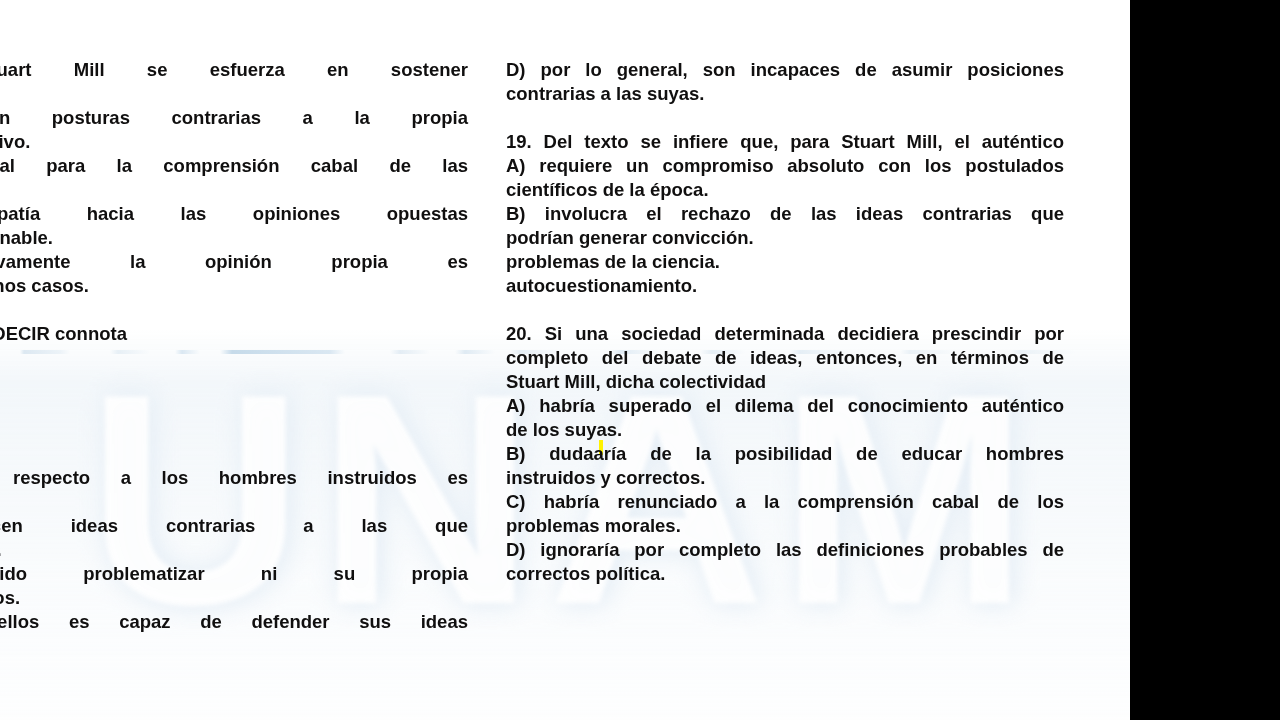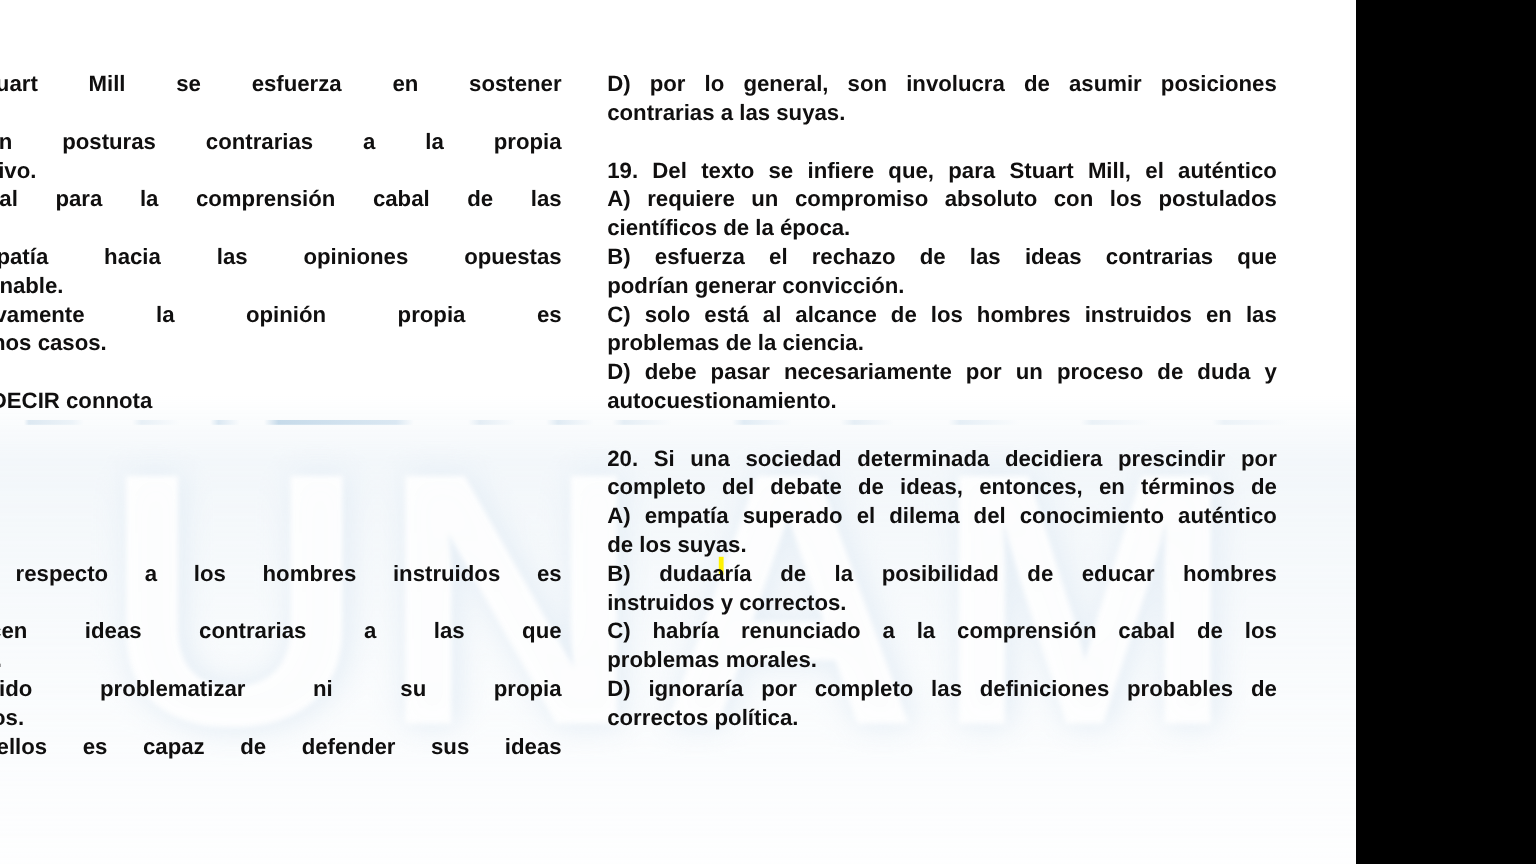--- a/index.html
+++ b/index.html
@@ -202,36 +202,35 @@
         <div class="para nojst">firmar que</div>
         <div class="para jst">nos desconocen ideas contrarias a las que</div>
         <div class="para nojst">en cotidianamente.</div>
         <div class="para jst">han conseguido problematizar ni su propia</div>
         <div class="para nojst">n ni sus argumentos.</div>
         <div class="para jst">orcentaje de ellos es capaz de defender sus ideas</div>
         <div class="para nojst">los demás.</div>
       </div>
 
     <div class="column" id="col-right" style="color: rgb(16, 15, 15);">
-        <div class="para jst">D) por lo general, son involucra de asumir posiciones</div>
+        <div class="para jst">D) por lo general, son incapaces de asumir posiciones</div>
         <div class="para nojst">contrarias a las suyas.</div>
         <div class="gap"></div>
         <div class="para jst">19. Del texto se infiere que, para Stuart Mill, el auténtico</div>
         <div class="para jst">A) requiere un compromiso absoluto con los postulados</div>
         <div class="para nojst">científicos de la época.</div>
-        <div class="para jst">B) esfuerza el rechazo de las ideas contrarias que</div>
+        <div class="para jst">B) involucra el rechazo de las ideas contrarias que</div>
         <div class="para nojst">podrían generar convicción.</div>
-        <div class="para jst">C) solo está al alcance de los hombres instruidos en las</div>
         <div class="para nojst">problemas de la ciencia.</div>
-        <div class="para jst">D) debe pasar necesariamente por un proceso de duda y</div>
         <div class="para nojst">autocuestionamiento.</div>
         <div class="gap"></div>
         <div class="para jst">20. Si una sociedad determinada decidiera prescindir por</div>
         <div class="para jst">completo del debate de ideas, entonces, en términos de</div>
-        <div class="para jst">A) empatía superado el dilema del conocimiento auténtico</div>
+        <div class="para nojst">Stuart Mill, dicha colectividad</div>
+        <div class="para jst">A) habría superado el dilema del conocimiento auténtico</div>
         <div class="para nojst">de los suyas.</div>
         <div class="para jst"><span>B) duda</span><span class="hl-tick">a</span><span>ría de la posibilidad de educar hombres</span></div>
         <div class="para nojst">instruidos y correctos.</div>
         <div class="para jst">C) habría renunciado a la comprensión cabal de los</div>
         <div class="para nojst">problemas morales.</div>
         <div class="para jst">D) ignoraría por completo las definiciones probables de</div>
         <div class="para nojst">correctos política.</div>
       </div>
 
   </div>

